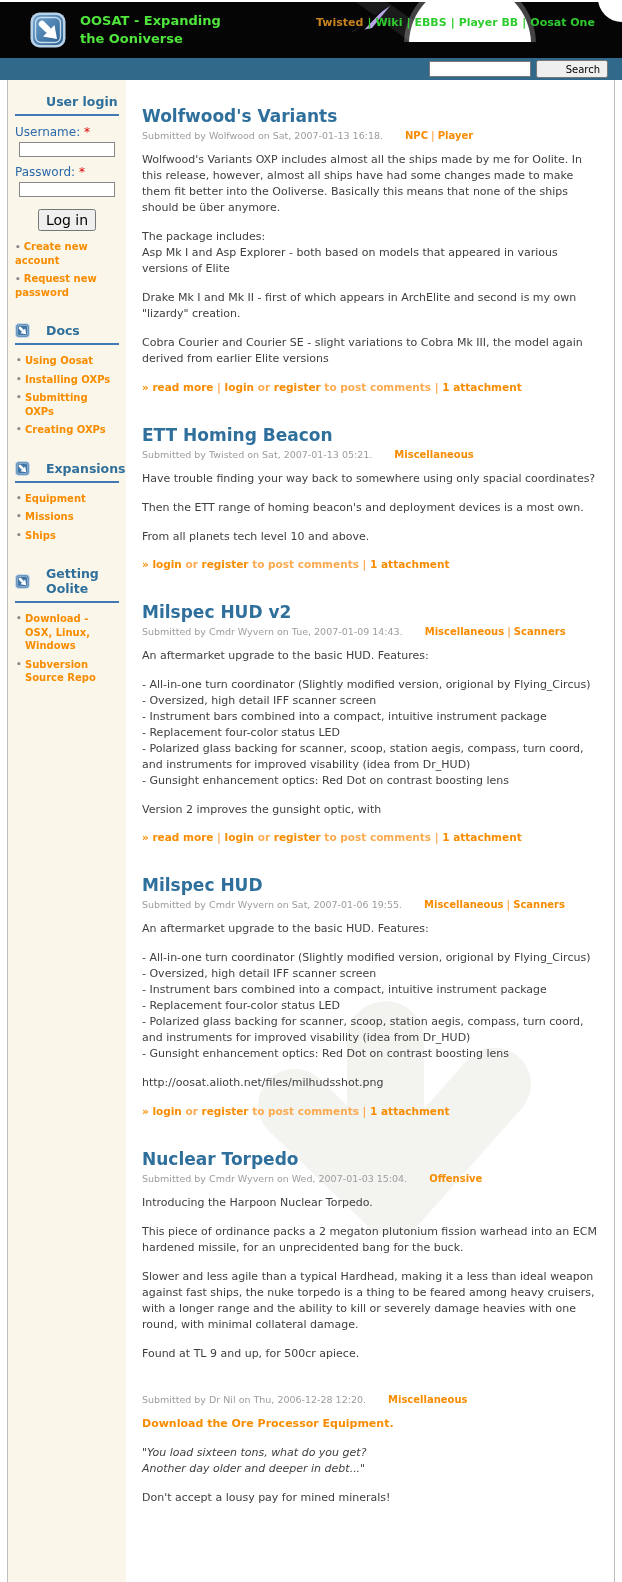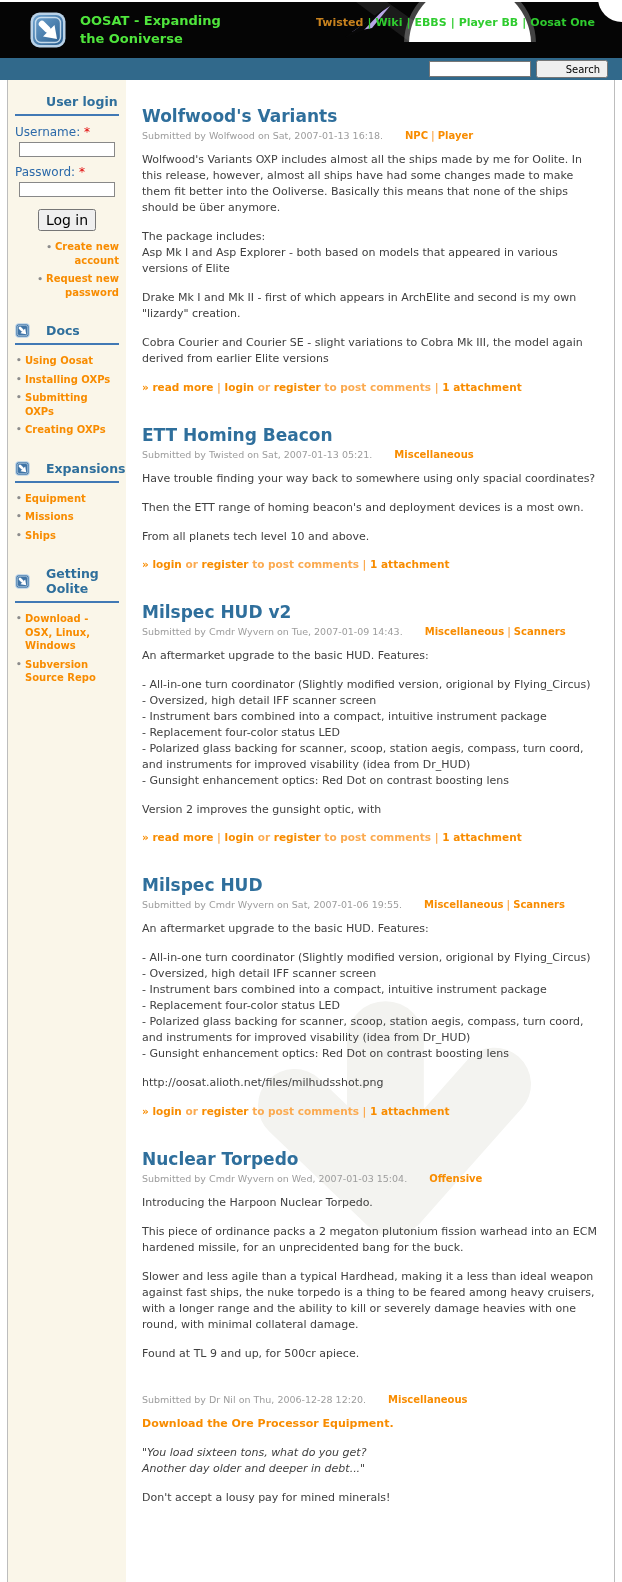--- a/index.html
+++ b/index.html
@@ -39,21 +39,21 @@
   .side-rule { border:none; border-top:2px solid #4179B5; margin:5px 0 9px; }
   .login-label { text-align:left; font-size:12px; font-weight:normal; color:#2B69A9; margin:8px 0 3px; }
   .req { color:#E00000; }
   .login-input { width:96px; display:block; margin:0 auto 4px; height:15px; border:1px solid #888;
                  font-size:10px; box-sizing:border-box; }
   .login-btn { display:block; margin:12px auto 9px; font-size:14px; font-family:"DejaVu Sans", sans-serif; }
   .side-links { list-style:none; margin:0; padding:0; }
   .side-links li { position:relative; padding-left:10px; font-size:10px; font-weight:bold; color:#F88C00;
                    margin-bottom:5px; line-height:1.35; cursor:pointer; }
   .side-links li::before { content:"\2022"; color:#8C8C8C; position:absolute; left:1px; top:0; font-size:9px; }
-  .side-links.centered li { text-align:right; padding-left:0; }
+  .side-links.centered li { text-align:left; padding-left:0; }
   .side-links.centered li::before { position:static; margin-right:3px; }
 
   
   .post { margin-bottom:32px; position:relative; z-index:1; }
   .post-title { color:#2F6F9C; font-size:17px; font-weight:bold; margin:0 0 4px; cursor:pointer; }
   .post-meta { font-size:9.5px; color:#9C9C9C; margin-bottom:11px; }
   .cats { margin-left:22px; font-size:10px; font-weight:bold; }
   .cat-link { color:#F88C00; cursor:pointer; }
   .cat-sep { color:#FBAA50; margin:0 3px; }
   .post p { font-size:11px; color:#404040; line-height:1.46; margin:0 0 13px; }

